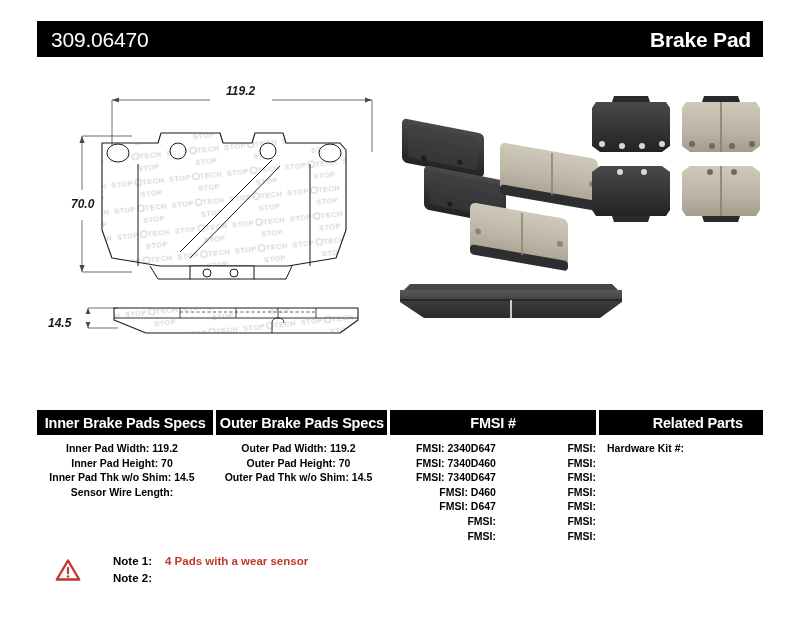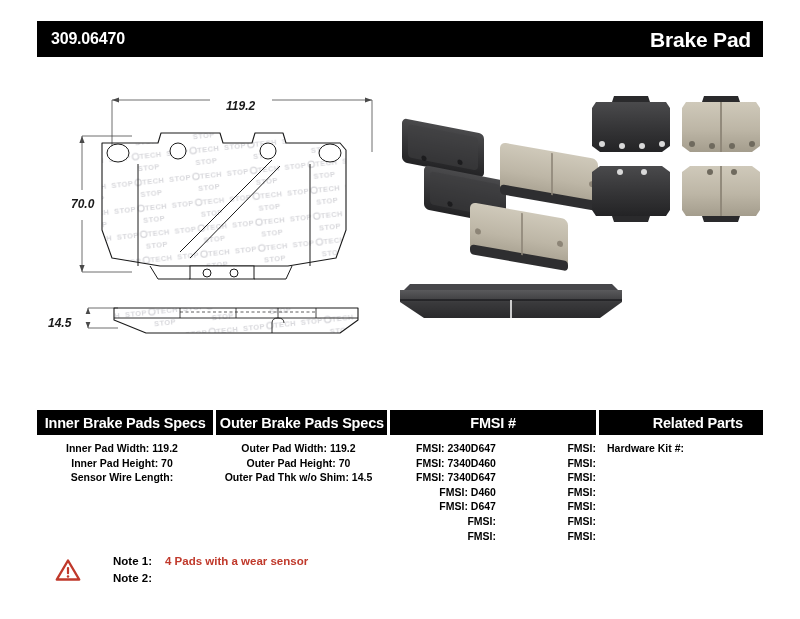--- a/index.html
+++ b/index.html
@@ -25,22 +25,22 @@
     height: 36px;
     background: #000000;
     display: flex;
     align-items: center;
     justify-content: space-between;
     box-sizing: border-box;
     padding: 0 12px 0 14px;
   }
   .header-partno {
     color: #ffffff;
-    font-size: 16px;
-    font-weight: bold;
+    font-size: 21px;
+    font-weight: normal;
     letter-spacing: -0.2px;
     line-height: 1;
   }
   .header-title {
     color: #ffffff;
     font-size: 21px;
     font-weight: bold;
     letter-spacing: -0.2px;
     line-height: 1;
   }
@@ -65,21 +65,21 @@
     position: absolute;
     font-family: "Liberation Sans", sans-serif;
     font-size: 12px;
     font-weight: bold;
     font-style: italic;
     color: #1a1a1a;
     background: #ffffff;
     padding: 0 3px;
     white-space: nowrap;
   }
-  #dim-width-label { left: 183px; top: 19px; }
+  #dim-width-label { left: 183px; top: 4px; }
   #dim-height-label { left: 28px; top: 117px; }
   #dim-thk-label { left: 5px; top: 236px; }
 
   
   .spec-table {
     position: absolute;
     left: 37px;
     top: 410px;
     width: 726px;
     height: 128px;
@@ -370,20 +370,21 @@
     <div class="th c1">Inner Brake Pads Specs</div>
     <div class="th c2">Outer Brake Pads Specs</div>
     <div class="th c3">FMSI #</div>
     <div class="th c4">Related Parts</div>
   </div>
 
   <div class="table-body">
     <div class="td c1">
       <div class="spec-line">Inner Pad Width: 119.2</div>
       <div class="spec-line">Inner Pad Height: 70</div>
+      <div class="spec-line">Inner Pad Thk w/o Shim: 14.5</div>
       <div class="spec-line">Sensor Wire Length:</div>
     </div>
 
     <div class="td c2">
       <div class="spec-line">Outer Pad Width: 119.2</div>
       <div class="spec-line">Outer Pad Height: 70</div>
       <div class="spec-line">Outer Pad Thk w/o Shim: 14.5</div>
     </div>
 
     <div class="td c3">

